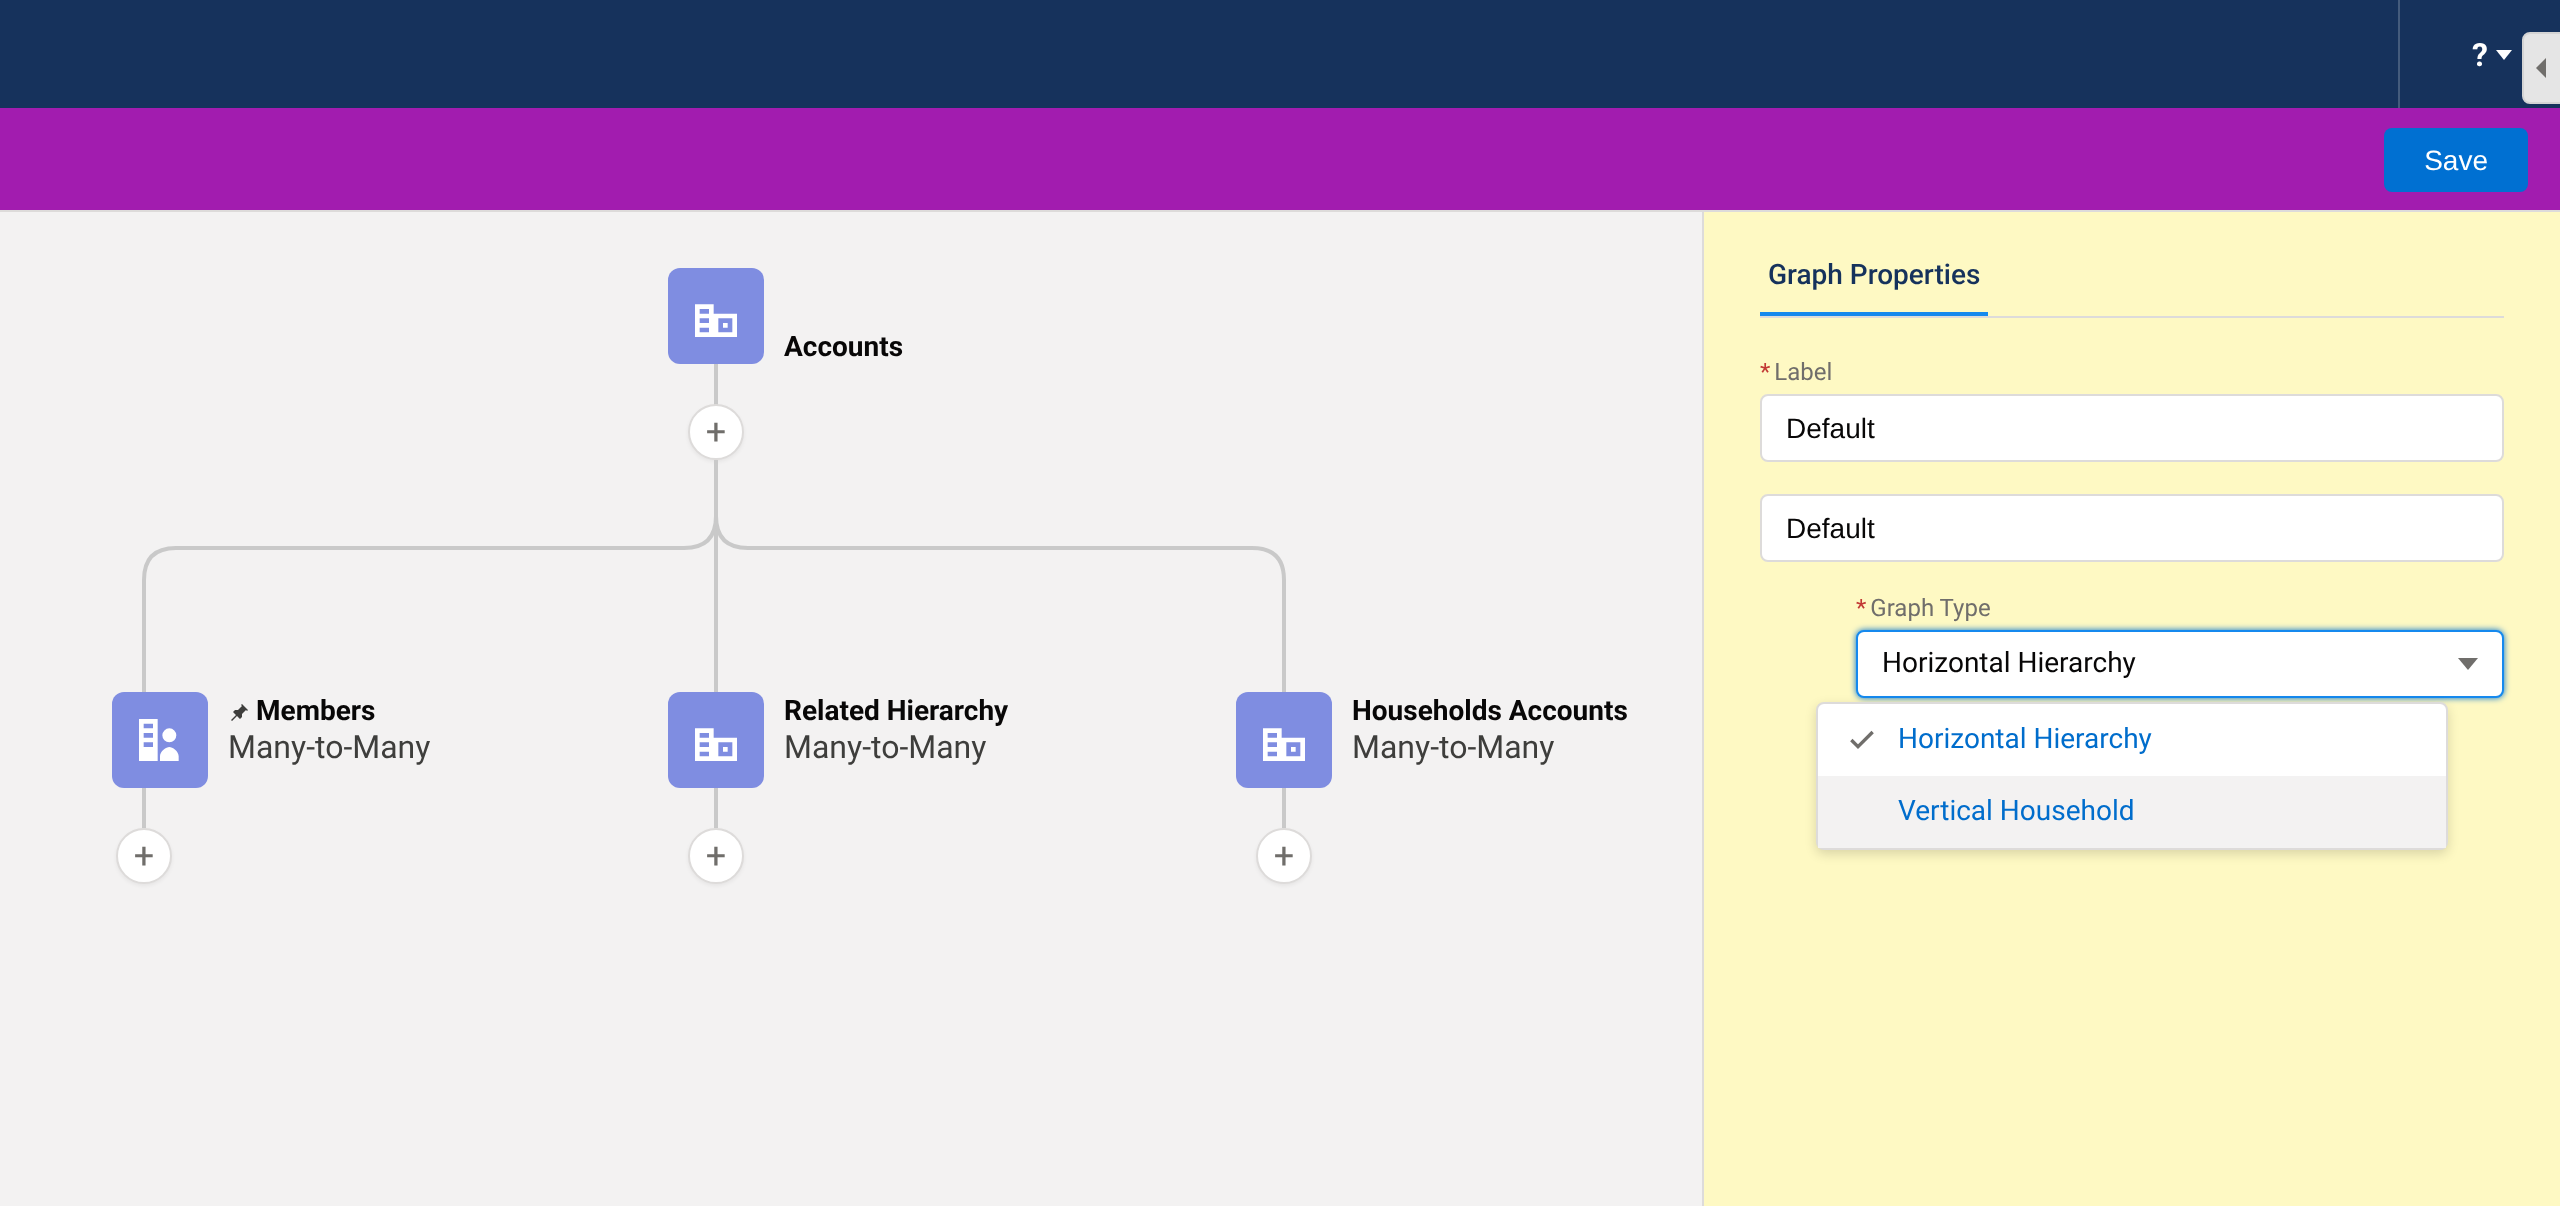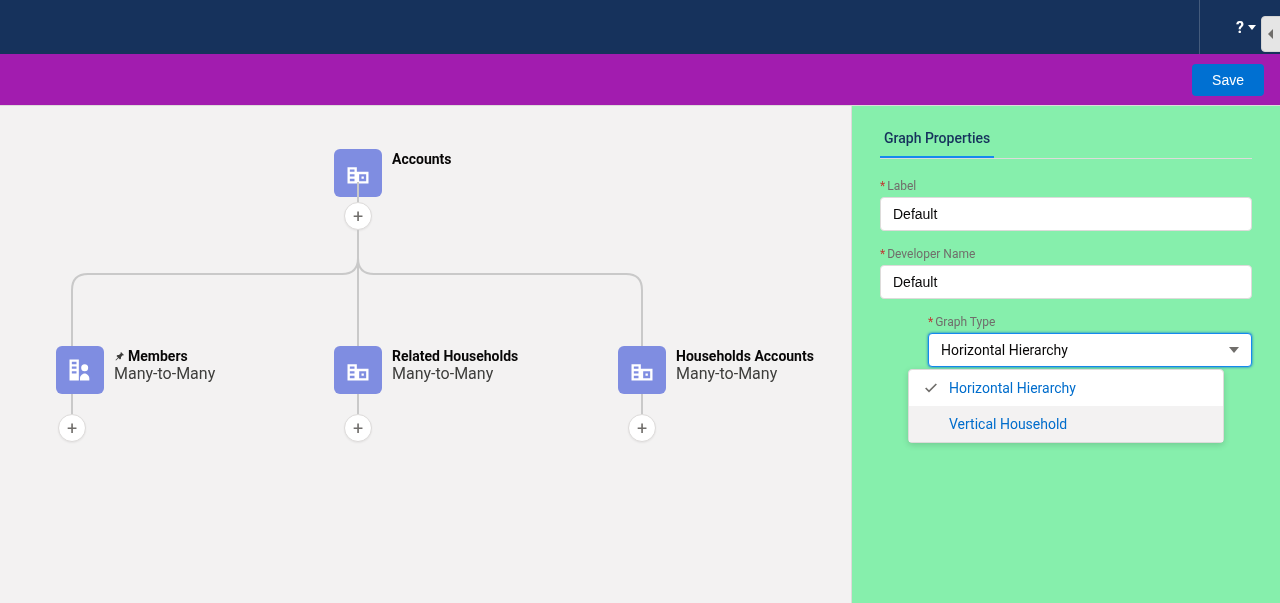--- a/index.html
+++ b/index.html
@@ -66,21 +66,21 @@
       display: flex;
       height: calc(100% - 106px);
     }
     .canvas {
       flex: 1;
       position: relative;
       border-right: 1px solid #dddbda;
     }
     .panel {
       width: 428px;
-      background: #86efac;
+      background: #fef9c3;
       padding: 16px 28px;
       position: relative;
     }
     .collapse-handle {
       position: absolute;
       top: 16px;
       right: -1px;
       width: 20px;
       height: 36px;
       background: #e5e5e5;
@@ -216,21 +216,21 @@
   </div>
 </div>
 
 <div class="toolbar">
   <button class="save-btn">Save</button>
 </div>
 
 <div class="main">
   <div class="canvas">
 
-    <div class="node" style="left:334px; top:43px;">
+    <div class="node" style="left:334px; top:28px;align-items:flex-end;">
       <div class="node-icon">
         <svg viewBox="0 0 24 24" width="28" height="28">
             <path d="M3 21V7h8v4h10v10H3zm2-2h4v-2H5v2zm0-4h4v-2H5v2zm0-4h4V9H5v2zm8 8h6v-6h-6v6zm2-4h2v2h-2v-2z"></path>
           </svg>
       </div>
       <div class="node-text">
         <div class="node-title">Accounts</div>
       </div>
     </div>
 
@@ -267,21 +267,21 @@
     <div class="connector" style="left:71px; top:288px; width:2px; height:20px;"></div>
     <div class="add-btn" style="left:58px; top:308px;">+</div>
 
     <div class="node" style="left:334px; top:240px;">
       <div class="node-icon">
         <svg viewBox="0 0 24 24" width="28" height="28">
             <path d="M3 21V7h8v4h10v10H3zm2-2h4v-2H5v2zm0-4h4v-2H5v2zm0-4h4V9H5v2zm8 8h6v-6h-6v6zm2-4h2v2h-2v-2z"></path>
           </svg>
       </div>
       <div class="node-text">
-        <div class="node-title">Related Households</div>
+        <div class="node-title">Related Hierarchy</div>
         <div class="node-subtitle">Many-to-Many</div>
       </div>
     </div>
     <div class="connector" style="left:357px; top:288px; width:2px; height:20px;"></div>
     <div class="add-btn" style="left:344px; top:308px;">+</div>
 
     <div class="node" style="left:618px; top:240px;">
       <div class="node-icon">
         <svg viewBox="0 0 24 24" width="28" height="28">
             <path d="M3 21V7h8v4h10v10H3zm2-2h4v-2H5v2zm0-4h4v-2H5v2zm0-4h4V9H5v2zm8 8h6v-6h-6v6zm2-4h2v2h-2v-2z"></path>
@@ -301,21 +301,20 @@
     <div class="tab-bar">
       <div class="tab">Graph Properties</div>
     </div>
 
     <div class="field-group">
       <label class="field-label"><span class="required">*</span><span>Label</span></label>
       <input class="text-input" value="Default" style="">
     </div>
 
     <div class="field-group">
-      <label class="field-label"><span class="required">*</span><span>Developer Name</span></label>
       <input class="text-input" value="Default" style="">
     </div>
 
     <div class="field-group" style="position:relative;padding-left:48px;">
       <label class="field-label"><span class="required">*</span><span>Graph Type</span></label>
       <div class="select-input">
         <span>Horizontal Hierarchy</span>
         <span class="select-caret"></span>
       </div>
       <div class="dropdown">

